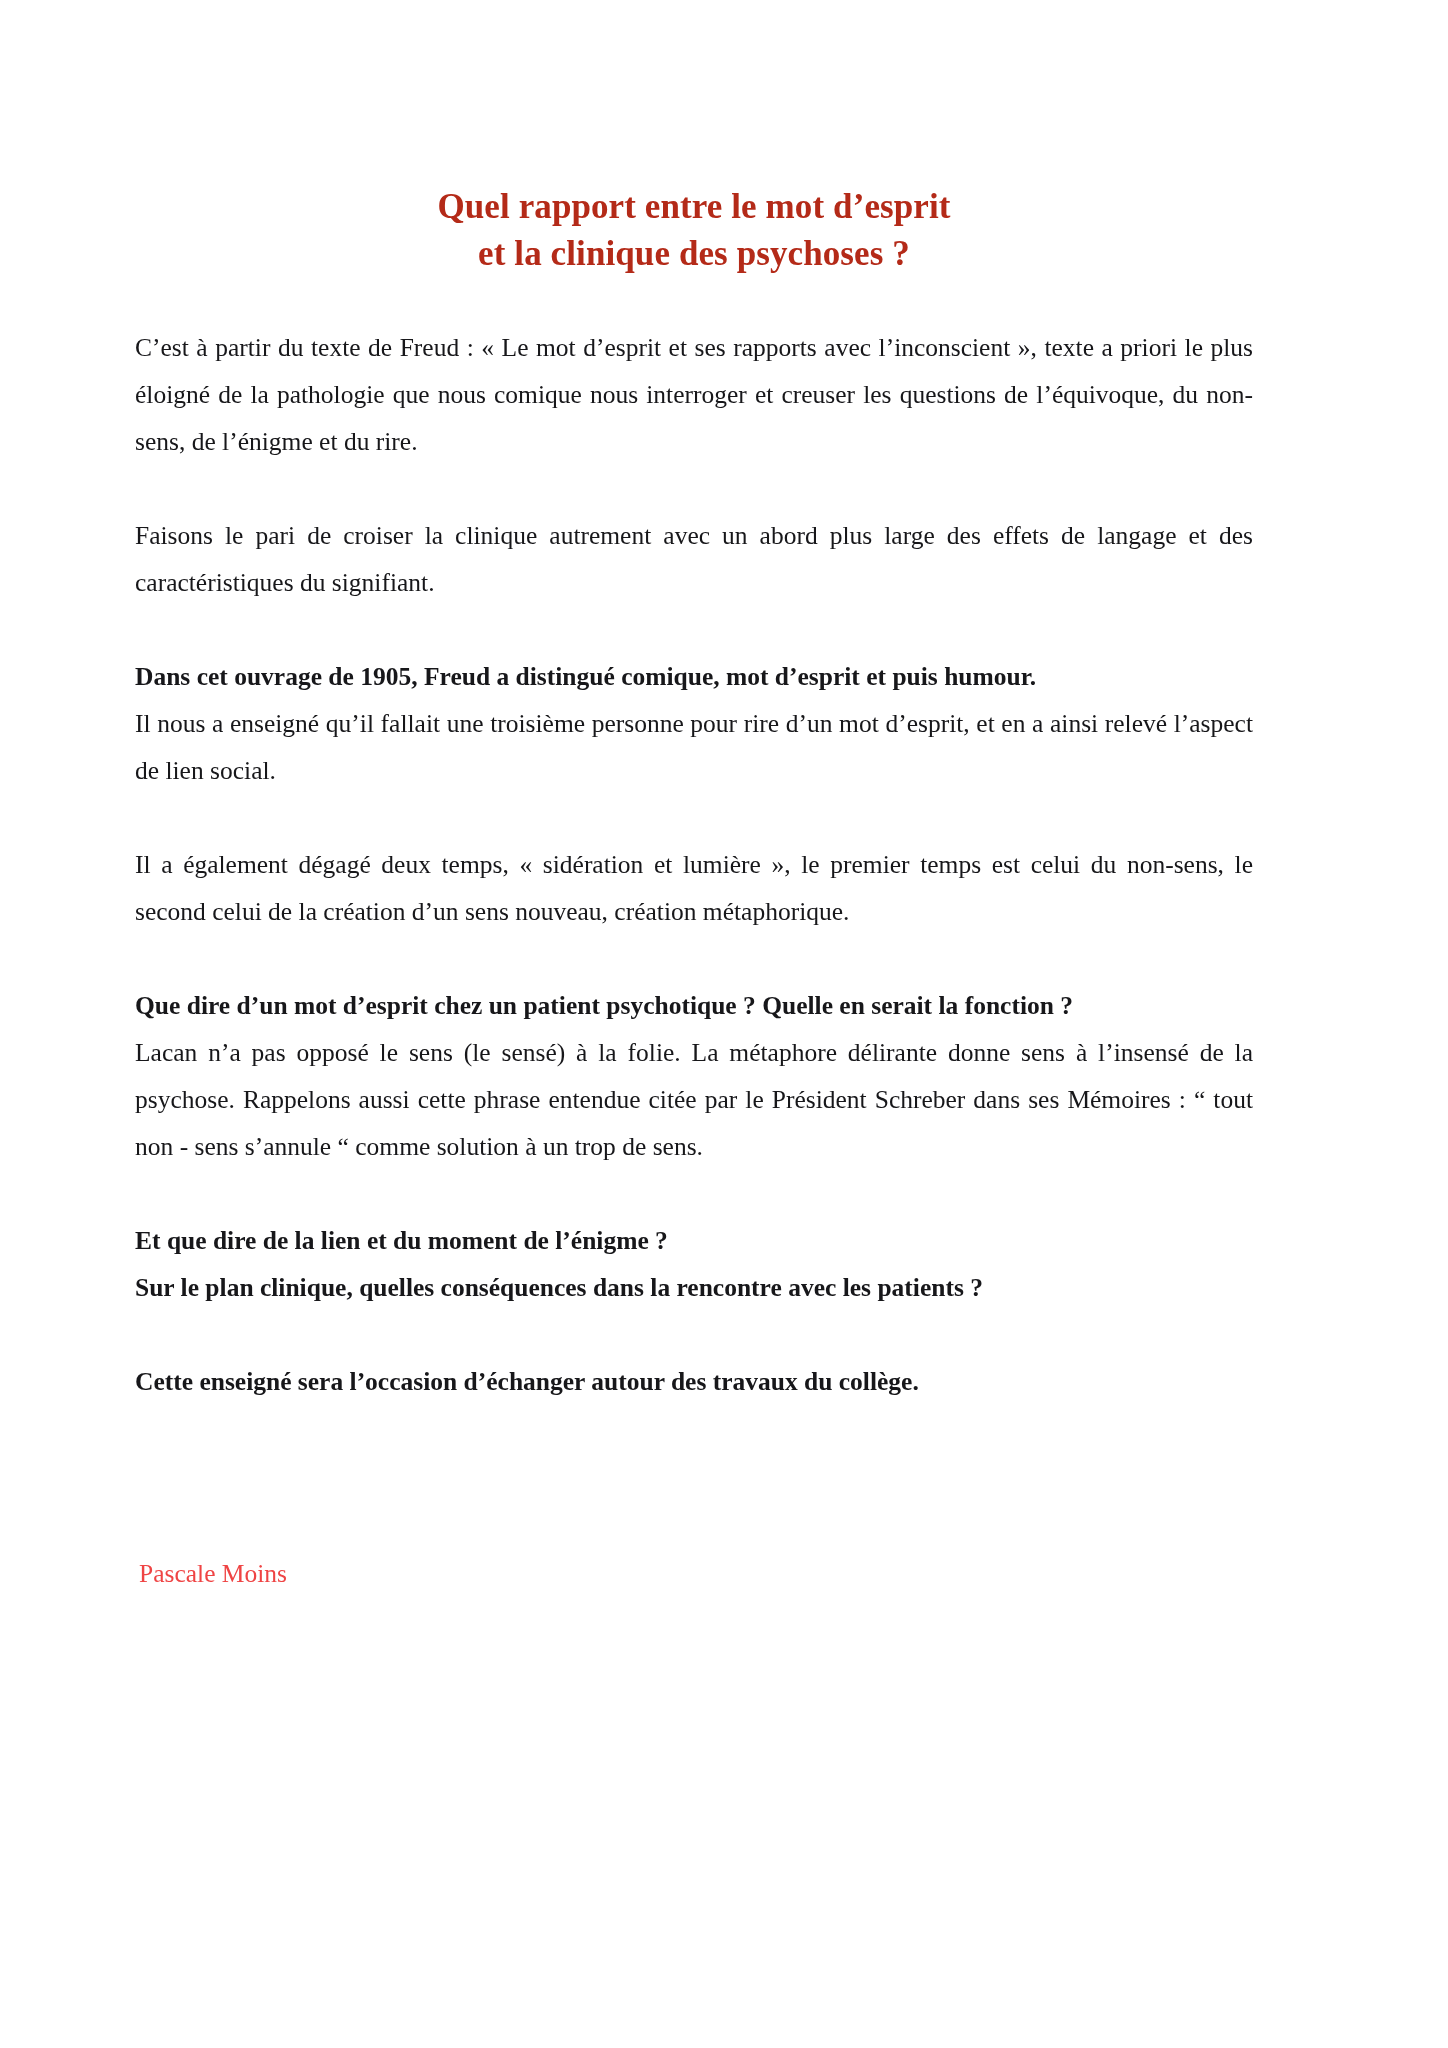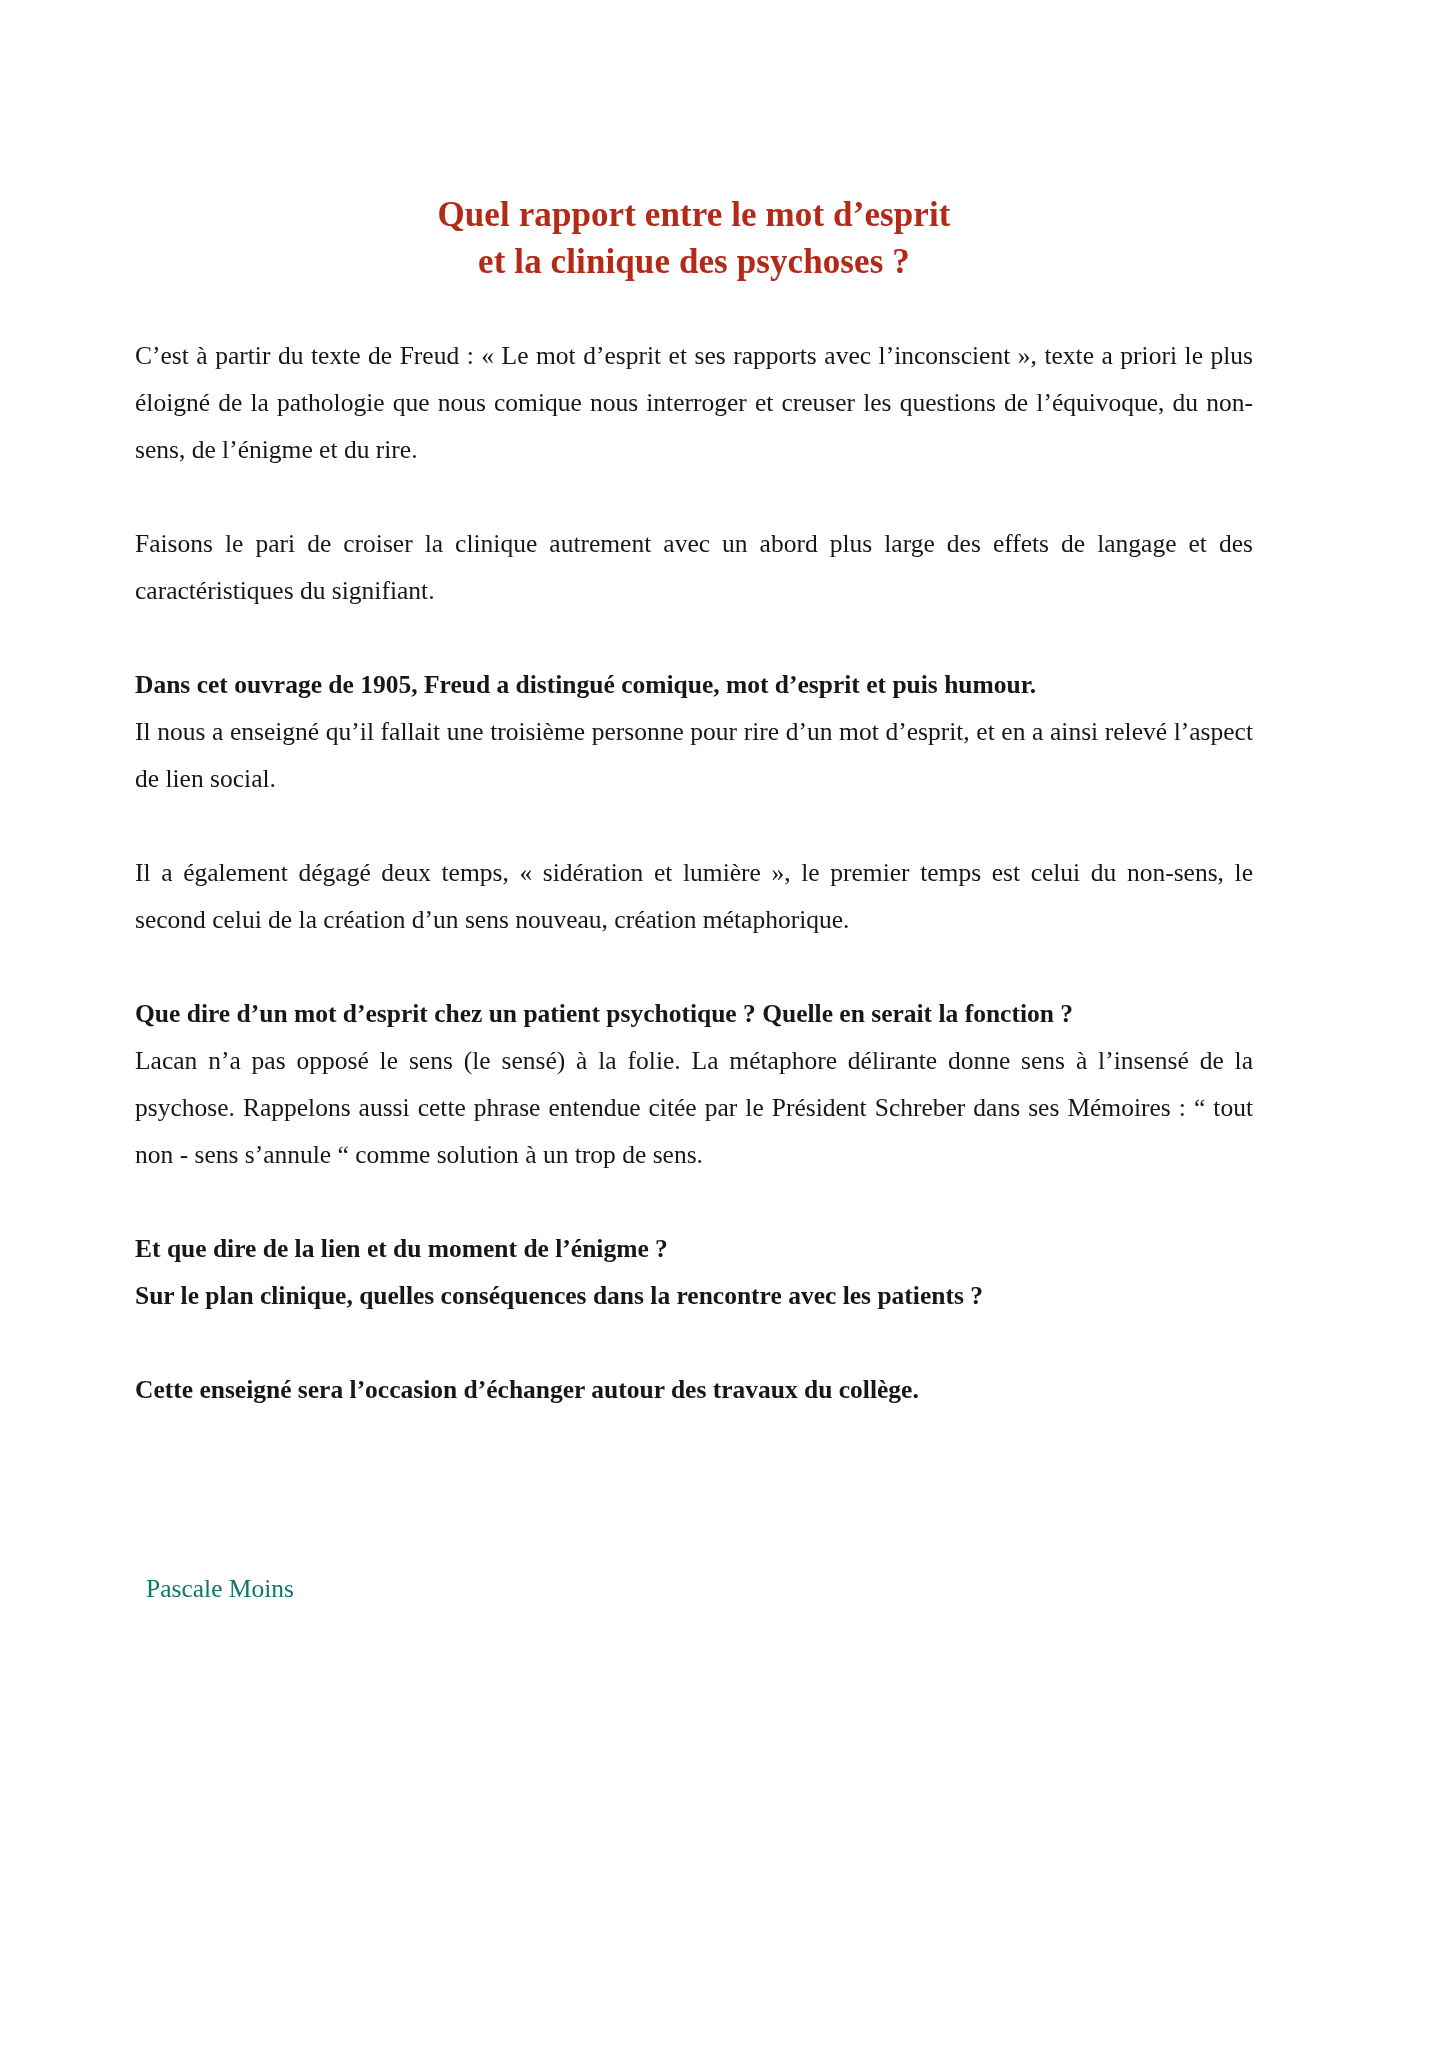--- a/index.html
+++ b/index.html
@@ -15,21 +15,21 @@
     height: 2048px;
     margin: 0 auto;
     background: #ffffff;
     overflow: hidden;
     box-sizing: border-box;
   }
 
   .content {
     position: absolute;
     left: 135px;
-    top: 16px;
+    top: 8px;
     width: 1118px;
   }
 
   
   .doc-title {
     margin: 0;
     padding-top: 175px;
     text-align: center;
     color: #b42a18;
     font-family: "Liberation Serif", "DejaVu Serif", serif;
@@ -65,26 +65,26 @@
     text-align: left;
     font-weight: bold;
   }
 
   .spacer-para { height: 47px; }
 
   
   .group { margin: 0 0 47px 0; }
 
   .signature {
-    margin: 11px;
+    margin: 4px;
     text-align: left;
     font-family: "Liberation Serif", "DejaVu Serif", serif;
     font-size: 25.5px;
     line-height: 47px;
-    color: #0f766e;
+    color: #ef4444;
   }
   .pad-before-signature { height: 94px; }
 </style>
 </head>
 <body>
 
 <div class="page">
   <div class="content">
 
     <h1 class="doc-title">

